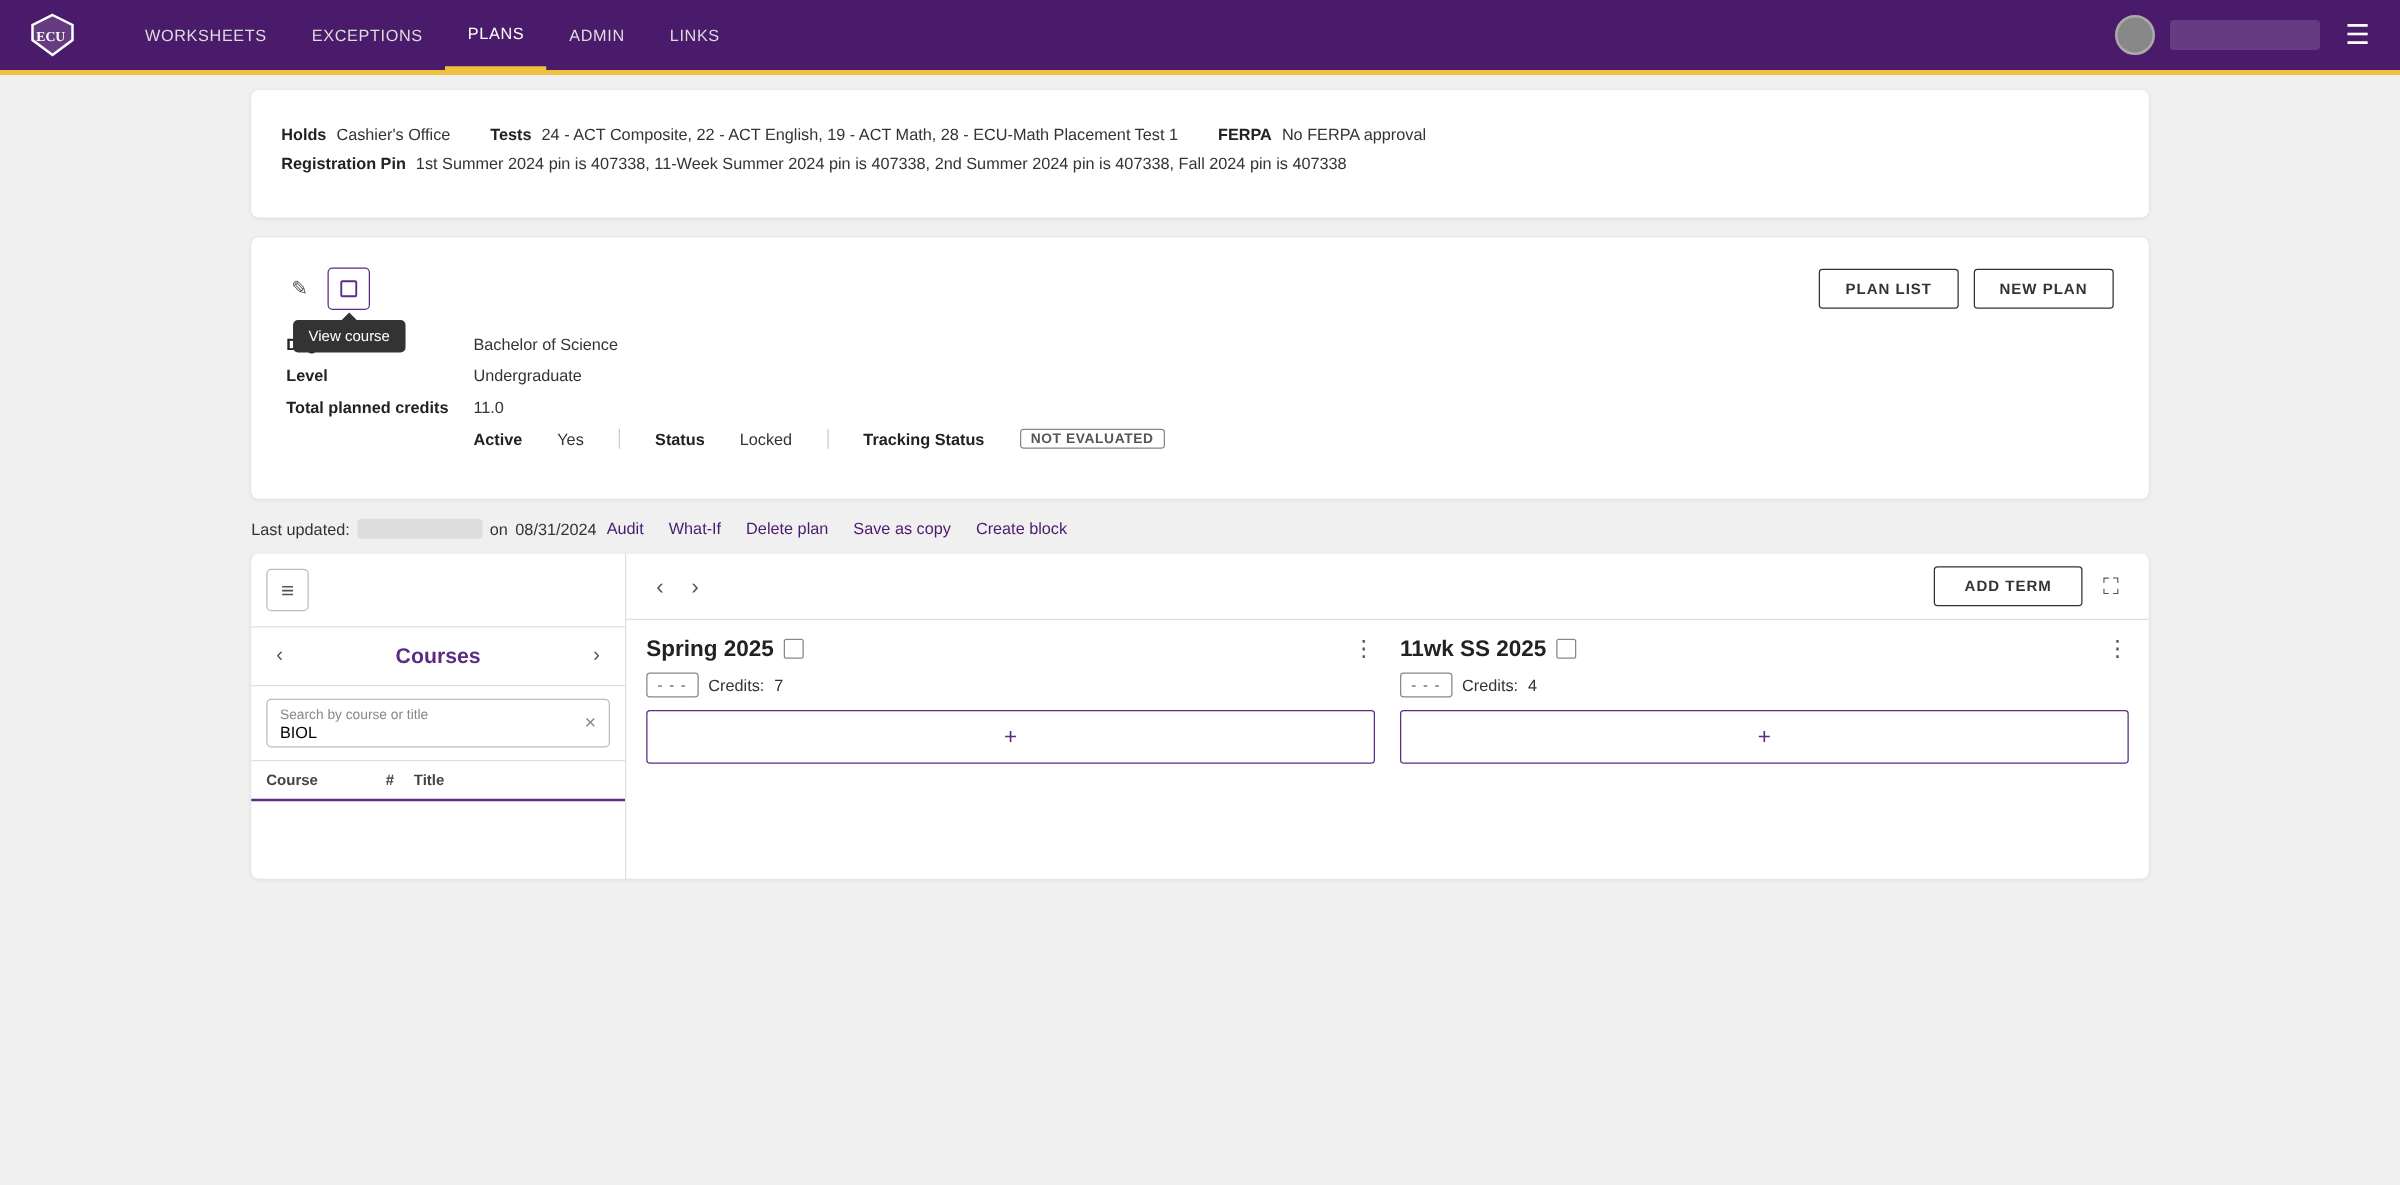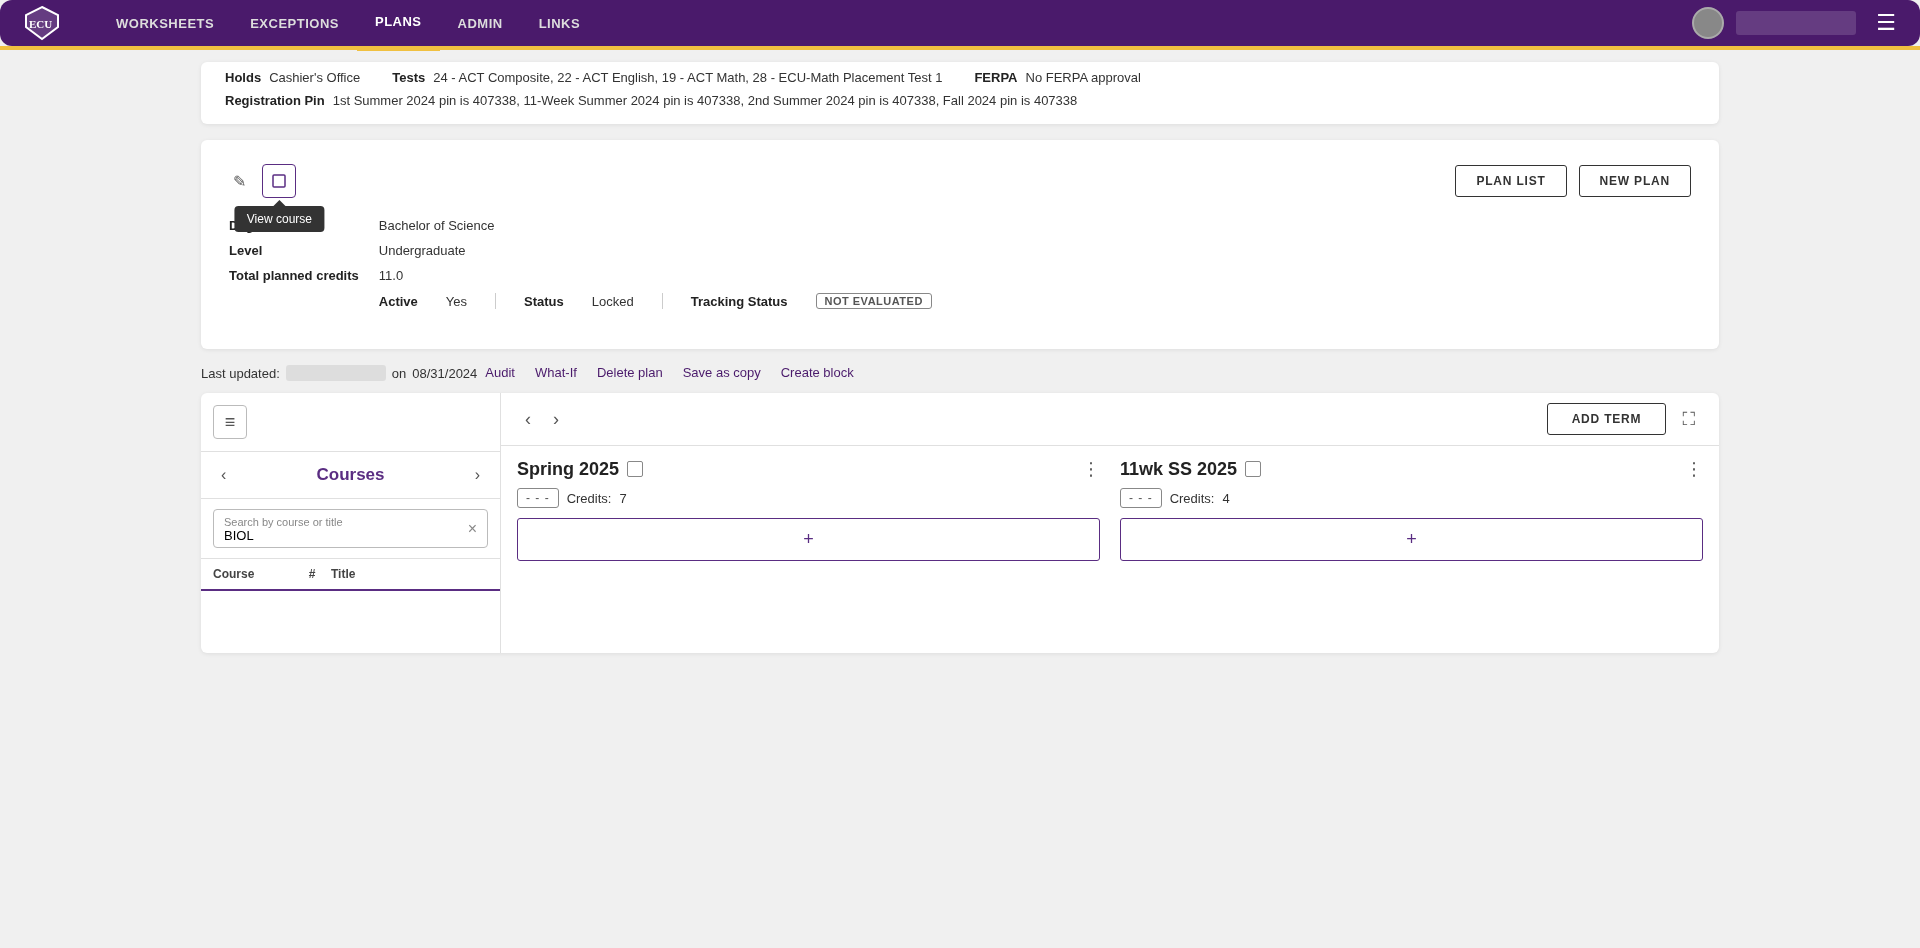--- a/index.html
+++ b/index.html
@@ -3,24 +3,23 @@
   <meta charset="utf-8">
   <style>
     * { box-sizing: border-box; margin: 0; padding: 0; }
     body { font-family: 'Segoe UI', Arial, sans-serif; background: #f0f0f0; font-size: 14px; color: #333; }
 
     
     .top-nav {
       background: #4a1a6b;
       display: flex;
       align-items: center;
-      height: 46px;
+      height: 56px;
       padding: 0 16px;
       position: relative;
-      border-radius: 12px;
     }
     .ecu-logo {
       display: flex;
       align-items: center;
       margin-right: 24px;
       background: #4a1a6b;
       padding: 4px 8px;
     }
     .ecu-logo-shield {
       width: 36px;
@@ -33,21 +32,21 @@
       flex: 1;
     }
     .nav-link {
       color: #ddd;
       text-decoration: none;
       padding: 0 18px;
       height: 56px;
       display: flex;
       align-items: center;
       font-size: 13px;
-      font-weight: 700;
+      font-weight: 400;
       letter-spacing: 0.5px;
       cursor: pointer;
     }
     .nav-link.active { color: #fff; border-bottom: 3px solid #f0c040; }
     .nav-right {
       display: flex;
       align-items: center;
       gap: 12px;
     }
     .nav-avatar {
@@ -83,21 +82,21 @@
     .page-content {
       max-width: 1550px;
       margin: 0 auto;
       padding: 12px 16px;
     }
 
     
     .info-card {
       background: #fff;
       border-radius: 6px;
-      padding: 8px 24px;
+      padding: 28px 24px;
       margin-bottom: 16px;
       box-shadow: 0 1px 4px rgba(0,0,0,0.08);
     }
     .info-row {
       display: flex;
       align-items: baseline;
       gap: 8px;
       margin-bottom: 8px;
       flex-wrap: wrap;
     }

